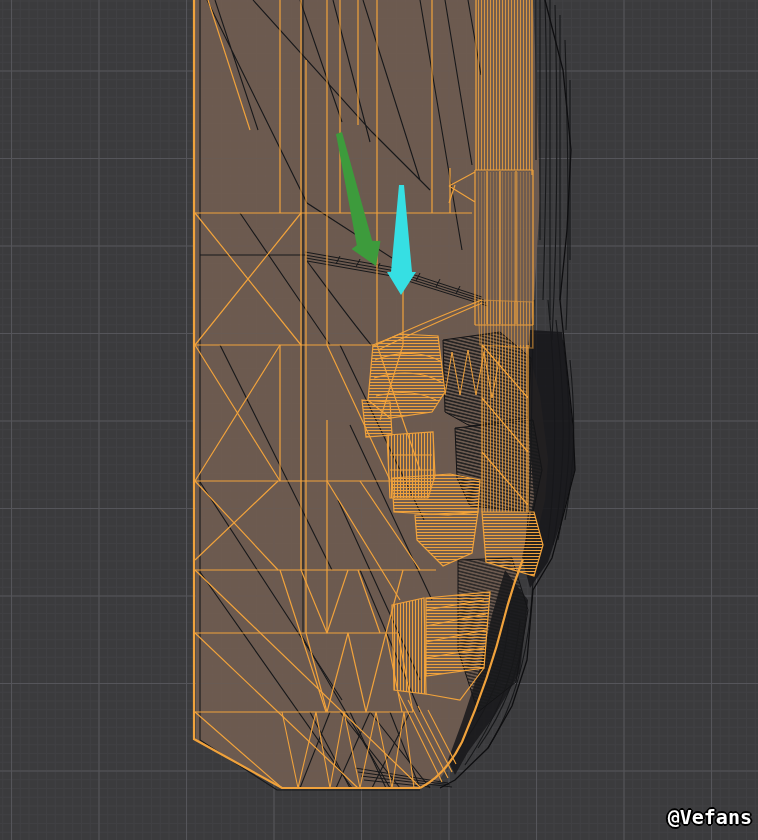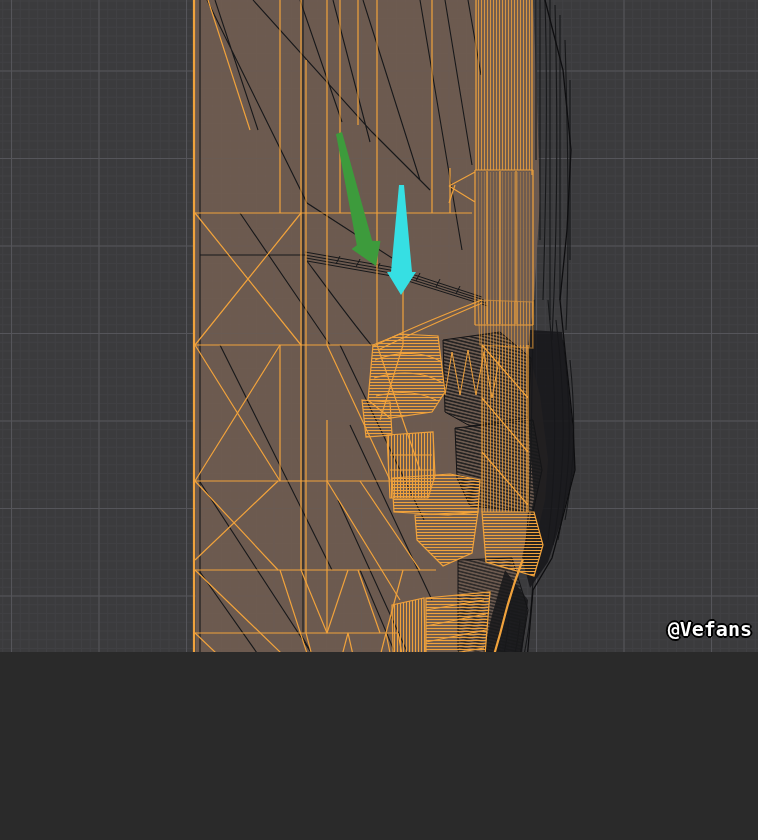--- a/index.html
+++ b/index.html
@@ -1,16 +1,16 @@
 <!DOCTYPE html>
 <html><head>
 <meta charset="utf-8">
 <style>
   html,body{margin:0;padding:0;background:#2a2a2a;}
-  #stage{position:relative;width:758px;height:652px;overflow:hidden;background:#3b3b3d;}
+  #stage{position:relative;width:758px;height:840px;overflow:hidden;background:#3b3b3d;}
   #stage svg{position:absolute;left:0;top:0;}
   .watermark{
     position:absolute;right:6px;bottom:13px;
     font-family:"DejaVu Sans Mono",monospace;
     font-weight:bold;font-size:20px;line-height:1;color:#ffffff;
     text-shadow:2px 0 #000,-2px 0 #000,0 2px #000,0 -2px #000,
                 1px 1px #000,-1px -1px #000,1px -1px #000,-1px 1px #000;
     user-select:none;
   }
 </style>

